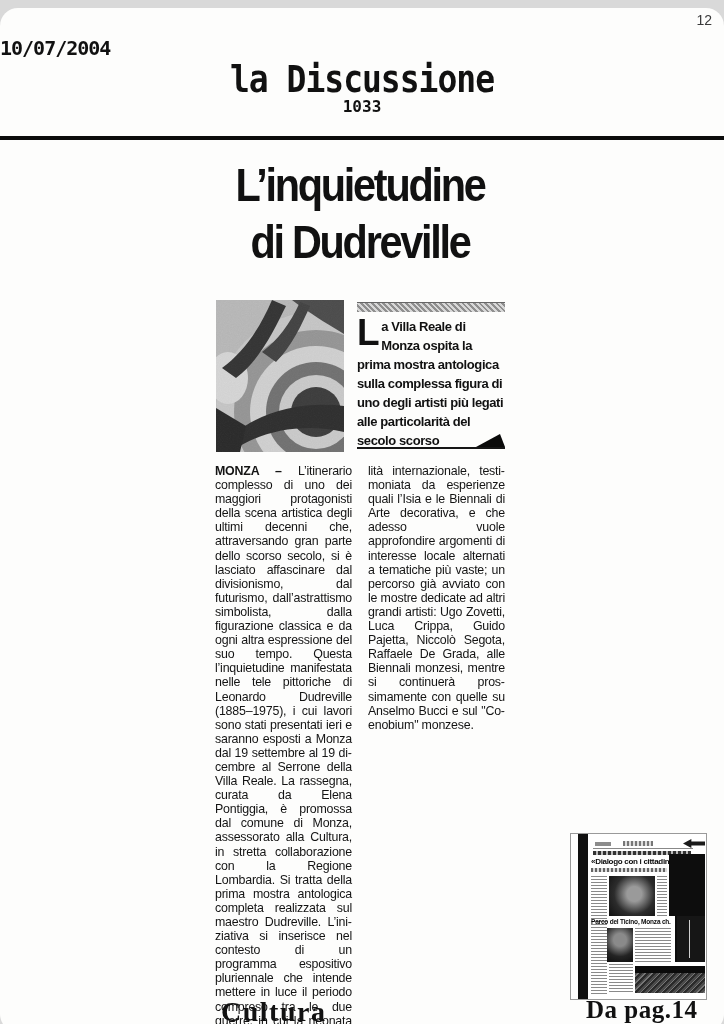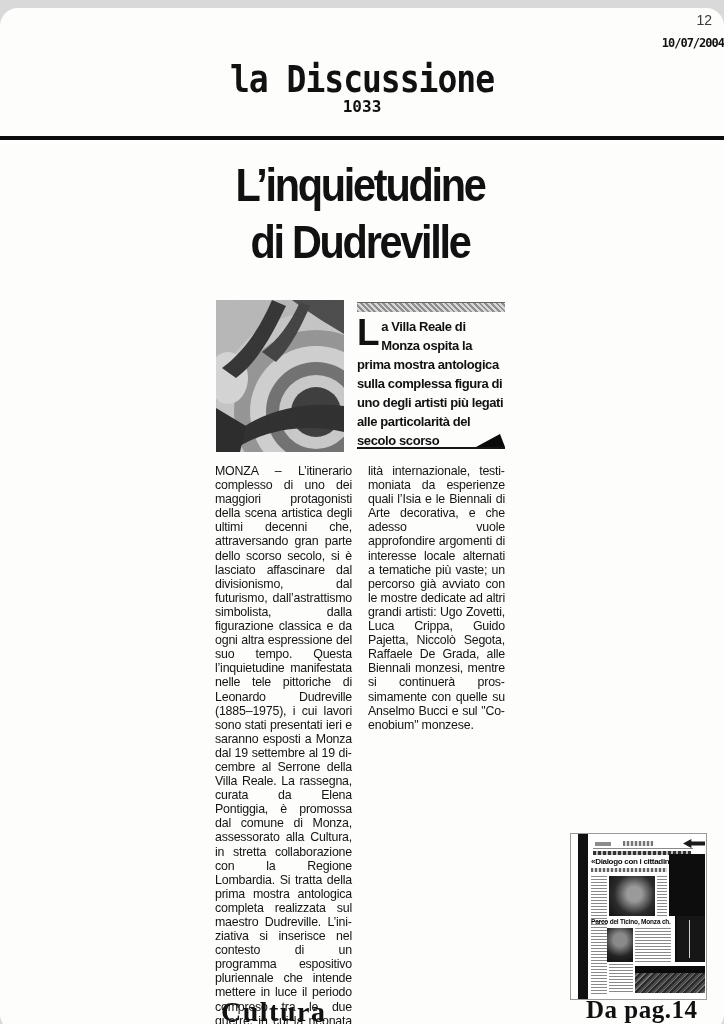--- a/index.html
+++ b/index.html
@@ -5,22 +5,22 @@
   html,body { margin:0; padding:0; background:#d9d9d9; }
   .scan-page {
     position:relative; width:724px; height:1024px; margin:8px auto;
     background:#fdfdfc; color:#111; overflow:hidden;
     font-family:"Liberation Sans", sans-serif;
     border-radius:18px;
   }
   
   .page-number { position:absolute; top:4px; right:12px; font-size:14px; color:#3a3a3a; }
   .mast-date {
-    position:absolute; top:28px; left:0; width:100%; text-align:right;
-    font-family:"DejaVu Sans Mono", monospace; font-weight:bold; font-size:12px; letter-spacing:-1px;
+    position:absolute; top:28px; left:0; width:100%; text-align:left;
+    font-family:"DejaVu Sans Mono", monospace; font-weight:bold; font-size:20px; letter-spacing:-1px;
   }
   .mast-title {
     position:absolute; top:52px; left:0; width:100%; text-align:center;
     font-family:"DejaVu Sans Mono", monospace; font-weight:bold; font-size:33px; letter-spacing:-1px;
     transform:scaleY(1.12);
   }
   .mast-issue {
     position:absolute; top:89px; left:0; width:100%; text-align:center;
     font-family:"DejaVu Sans Mono", monospace; font-weight:bold; font-size:16px;
   }
@@ -55,21 +55,21 @@
   }
 
   
   .bodycol {
     position:absolute; top:456px; width:137px;
     font-size:12.4px; line-height:14.1px; text-align:justify;
     letter-spacing:-0.2px; hyphens:manual; color:#141414;
   }
   .col1 { left:215px; height:536px; }
   .col2 { left:368px; height:258px; }
-  .lead-in { font-weight:400; }
+  .lead-in { font-weight:700; }
 
   
   .section-label {
     position:absolute; left:221px; top:988px;
     font-family:"Liberation Serif", serif; font-weight:700; font-size:28px; letter-spacing:1.5px;
   }
   .frompage-label {
     position:absolute; left:586px; top:988px;
     font-family:"Liberation Serif", serif; font-weight:700; font-size:25px; letter-spacing:0.5px;
   }

